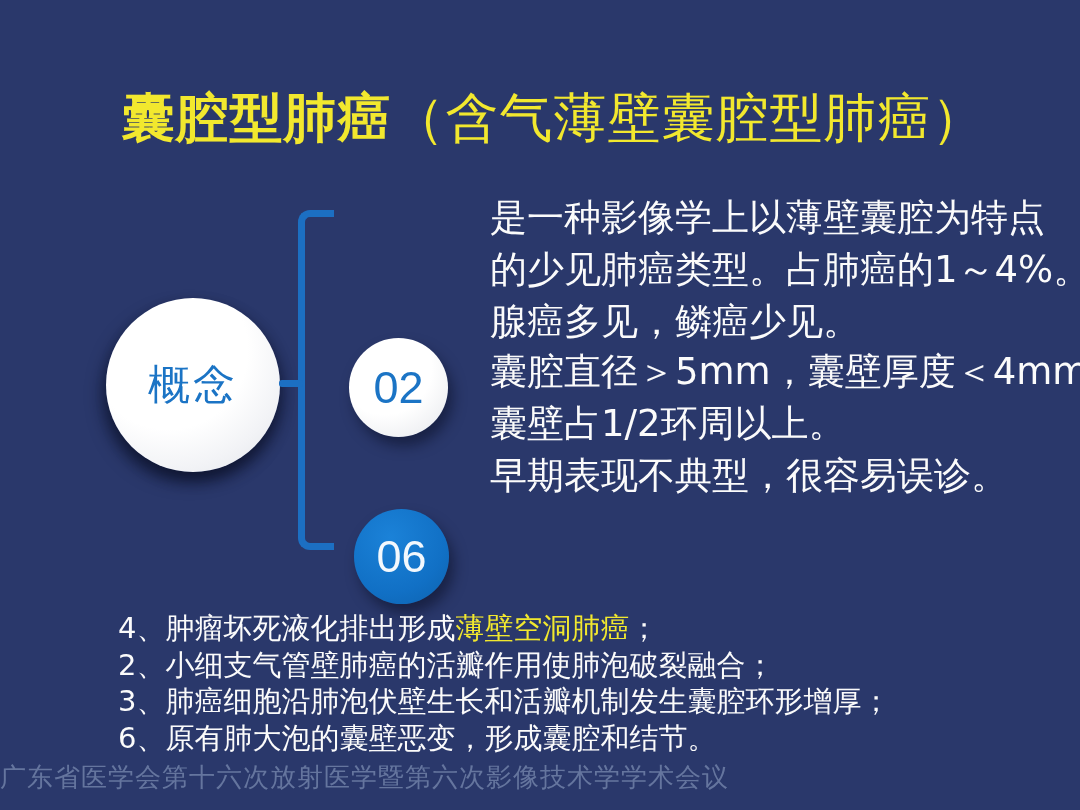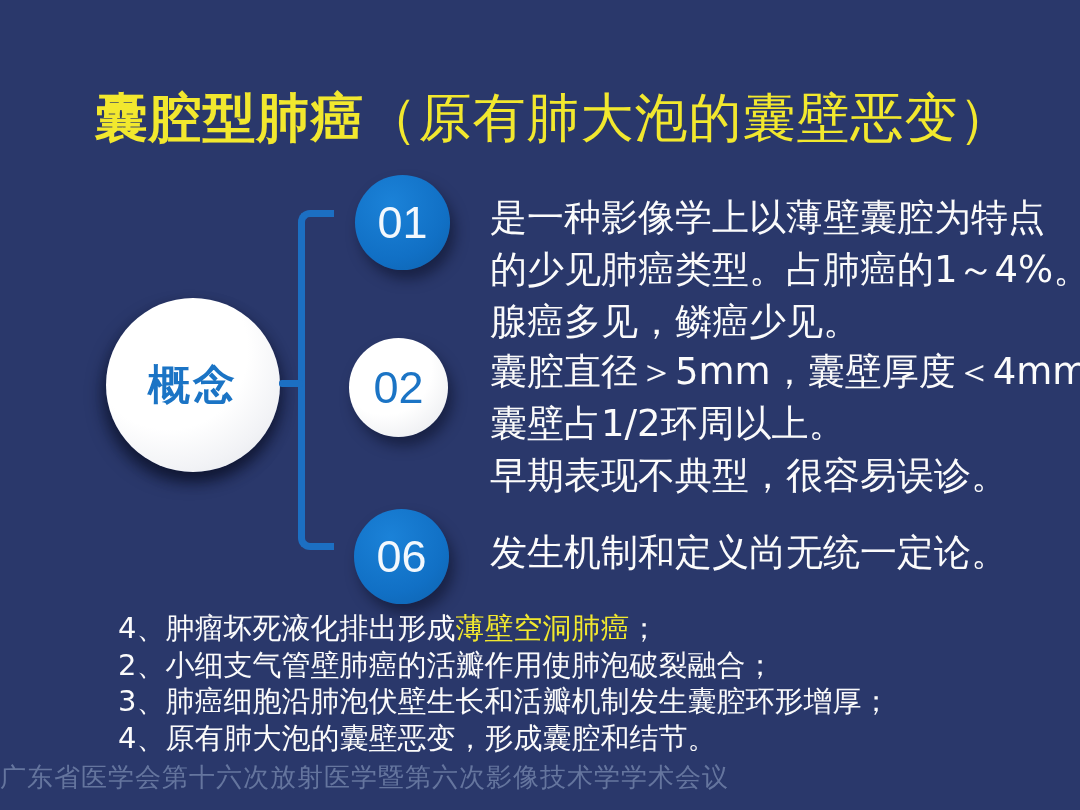--- a/index.html
+++ b/index.html
@@ -38,21 +38,21 @@
     border-radius: 50%;
     background: radial-gradient(circle at 36% 30%, #ffffff 48%, #f2f3f6 72%, #dfe2e8 100%);
     box-shadow: -4px 10px 16px rgba(8,12,32,0.55), 4px 8px 14px rgba(8,12,32,0.45);
     display: flex;
     align-items: center;
     justify-content: center;
   }
   .concept-circle span {
     color: #1b74c5;
     font-size: 42px;
-    font-weight: bold;
+    font-weight: normal;
     letter-spacing: 3px;
   }
 
   
   .bracket {
     position: absolute;
     left: 298px;
     top: 210px;
     width: 36px;
     height: 340px;
@@ -132,58 +132,52 @@
     letter-spacing: 1px;
     white-space: nowrap;
   }
 </style>
 </head>
 <body>
 
 <div class="slide">
 
   <h1 class="title">
-    <span class="main">囊腔型肺癌</span><span class="sub">（原有肺大泡的囊壁恶变）</span>
+    <span class="main">囊腔型肺癌</span><span class="sub">（含气薄壁囊腔型肺癌）</span>
   </h1>
 
   <div class="concept-circle">
     <span>概念</span>
   </div>
 
   <div class="bracket"></div>
   <div class="bracket-pointer"></div>
 
-  <div class="num-circle num-blue circle-01">
-    <span>01</span>
-  </div>
   <div class="num-circle num-white circle-02">
     <span>02</span>
   </div>
   <div class="num-circle num-blue circle-03">
     <span>06</span>
   </div>
 
   <div class="point-text block-1">
     <div>是一种影像学上以薄壁囊腔为特点</div>
     <div>的少见肺癌类型。占肺癌的1～4%。</div>
     <div>腺癌多见，鳞癌少见。</div>
   </div>
 
   <div class="point-text block-2">
     <div>囊腔直径＞5mm，囊壁厚度＜4mm的</div>
     <div>囊壁占1/2环周以上。</div>
     <div>早期表现不典型，很容易误诊。</div>
   </div>
 
-  <div class="point-text block-3">
-    <div>发生机制和定义尚无统一定论。</div>
-  </div>
 
   <div class="mechanism">
     <div><span>4、肿瘤坏死液化排出形成</span><span class="highlight">薄壁空洞肺癌</span><span>；</span></div>
     <div>2、小细支气管壁肺癌的活瓣作用使肺泡破裂融合；</div>
     <div>3、肺癌细胞沿肺泡伏壁生长和活瓣机制发生囊腔环形增厚；</div>
-    <div>4、原有肺大泡的囊壁恶变，形成囊腔和结节。</div>
+    <div>6、原有肺大泡的囊壁恶变，形成囊腔和结节。</div>
   </div>
 
   <div class="footer">广东省医学会第十六次放射医学暨第六次影像技术学学术会议</div>
 
 </div>
 
 </body></html>

